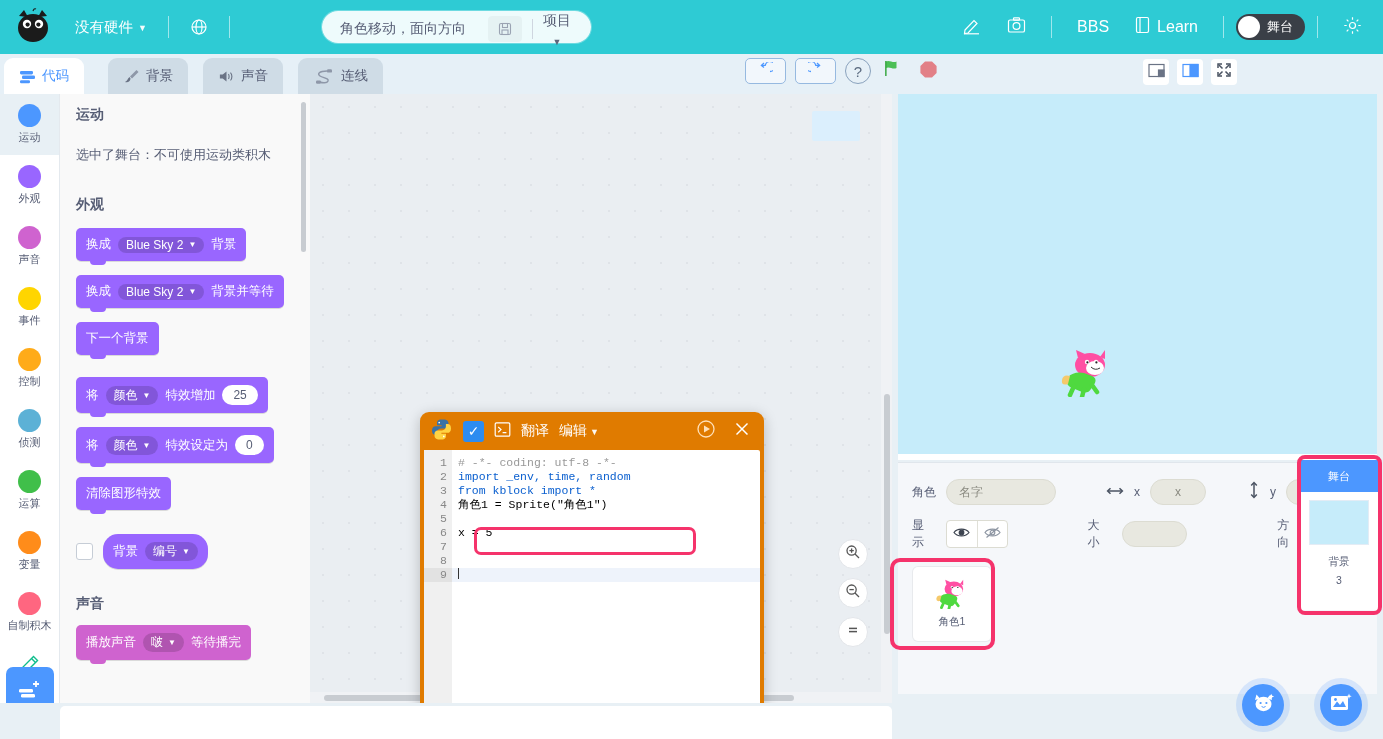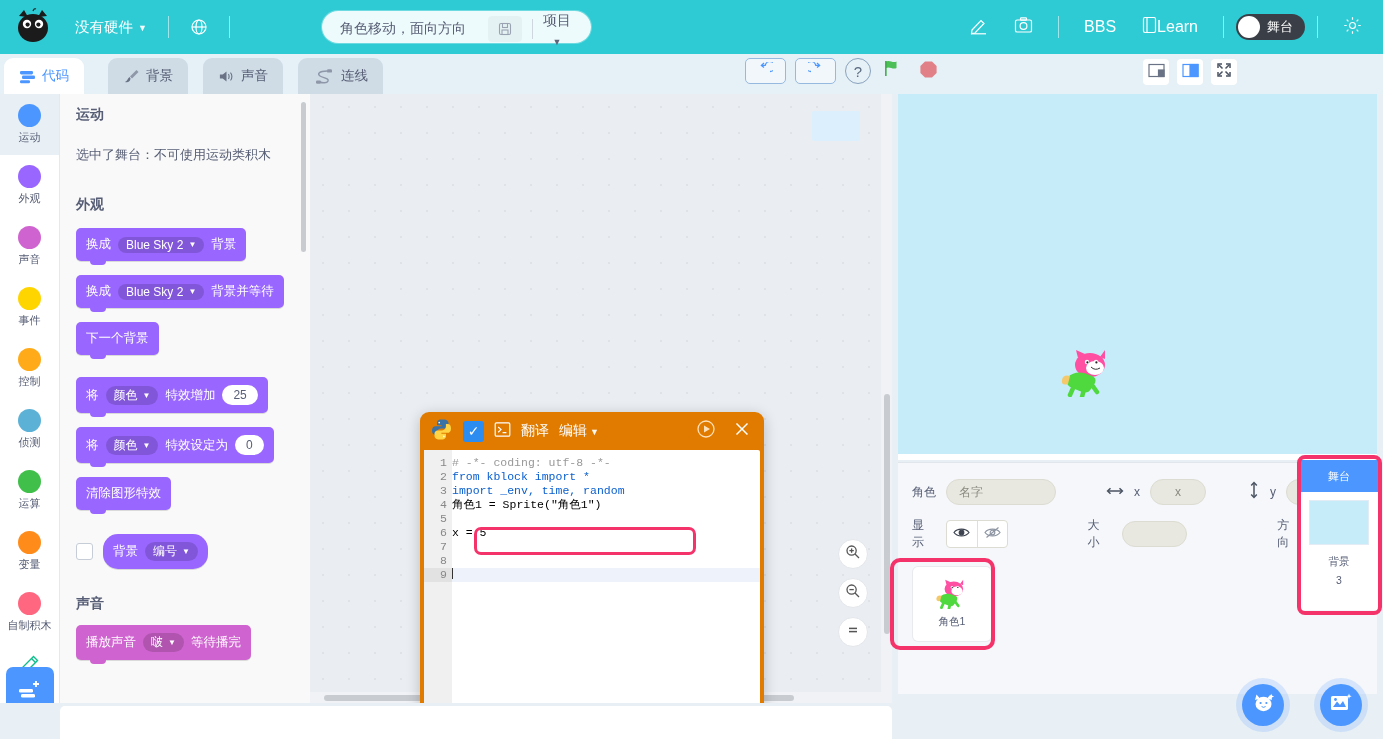--- a/index.html
+++ b/index.html
@@ -157,21 +157,21 @@
              display:flex; align-items:center; justify-content:center; color:#fff; font-size: 14px; }
   .pyspacer { margin-left: auto; display:flex; align-items:center; gap: 18px; padding-right: 4px;}
   .pybody { position:absolute; left: 4px; top: 38px; width: 336px; height: 289px;
             background:#fff; border-radius: 2px; display:flex; }
   .gutter { width: 28px; background:#f0f0f0; padding-top: 6px; text-align:right;
             font-family:"Liberation Mono", monospace; font-size: 11.5px; color:#888; }
   .gutter div { height: 14px; line-height: 14px; padding-right: 5px; }
   .gutter div.hl { background:#e2e2e2; }
   .codearea { flex:1; padding-top: 6px; position:relative;
               font-family:"Liberation Mono", monospace; font-size: 11.5px; }
-  .codeline { height: 14px; line-height: 14px; white-space: pre; color:#000; }
+  .codeline { height: 14px; line-height: 14px; padding-left: 6px; white-space: pre; color:#000; }
   .codeline.cur { background:#eef3fb; }
   .cm { color:#999; }
   .kw { color:#0a5fcf; }
   .caret-bar { display:inline-block; width:1px; height: 11px; background:#333; vertical-align:-1px;}
   .code-highlight {
     position:absolute; left: 22px; top: 77px; width: 222px; height: 28px;
     border: 3px solid #f5336b; border-radius: 7px; pointer-events:none;
   }
 
   
@@ -316,21 +316,21 @@
             <rect x="1.5" y="4" width="16" height="12" rx="1.6"></rect>
               <circle cx="9.5" cy="10" r="3.4"></circle>
             <rect x="6.5" y="1.8" width="6" height="2.4" rx="0.8"></rect>
           </svg>
         </span>
       </span>
       <span class="vdiv"></span>
       <span class="icon-btn">
         <span>BBS</span>
       </span>
-      <span class="icon-btn" style="gap:0;">
+      <span class="icon-btn" style="gap:7px;">
         <span>
           <svg width="15" height="18" viewBox="0 0 15 18" fill="none" stroke="#fff" stroke-width="1.2">
             <rect x="1.5" y="1.5" width="12" height="15" rx="1.4"></rect>
               <line x1="5" y1="1.5" x2="5" y2="16.5"></line>
           </svg>
         </span>
         <span>Learn</span>
       </span>
       <span class="vdiv"></span>
       <span class="stage-toggle">
@@ -693,22 +693,22 @@
         <div>3</div>
         <div>4</div>
         <div>5</div>
         <div>6</div>
         <div>7</div>
         <div>8</div>
         <div class="hl">9</div>
       </div>
       <div class="codearea">
         <div class="codeline cm"># -*- coding: utf-8 -*-</div>
+        <div class="codeline kw">import _env, time, random</div>
         <div class="codeline kw">from kblock import *</div>
-        <div class="codeline kw">import _env, time, random</div>
         <div class="codeline">角色1 = Sprite("角色1")</div>
         <div class="codeline"></div>
         <div class="codeline">x = 5</div>
         <div class="codeline"></div>
         <div class="codeline"></div>
         <div class="codeline cur"><span class="caret-bar"></span></div>
         <div class="code-highlight"></div>
       </div>
     </div>
   </div>

